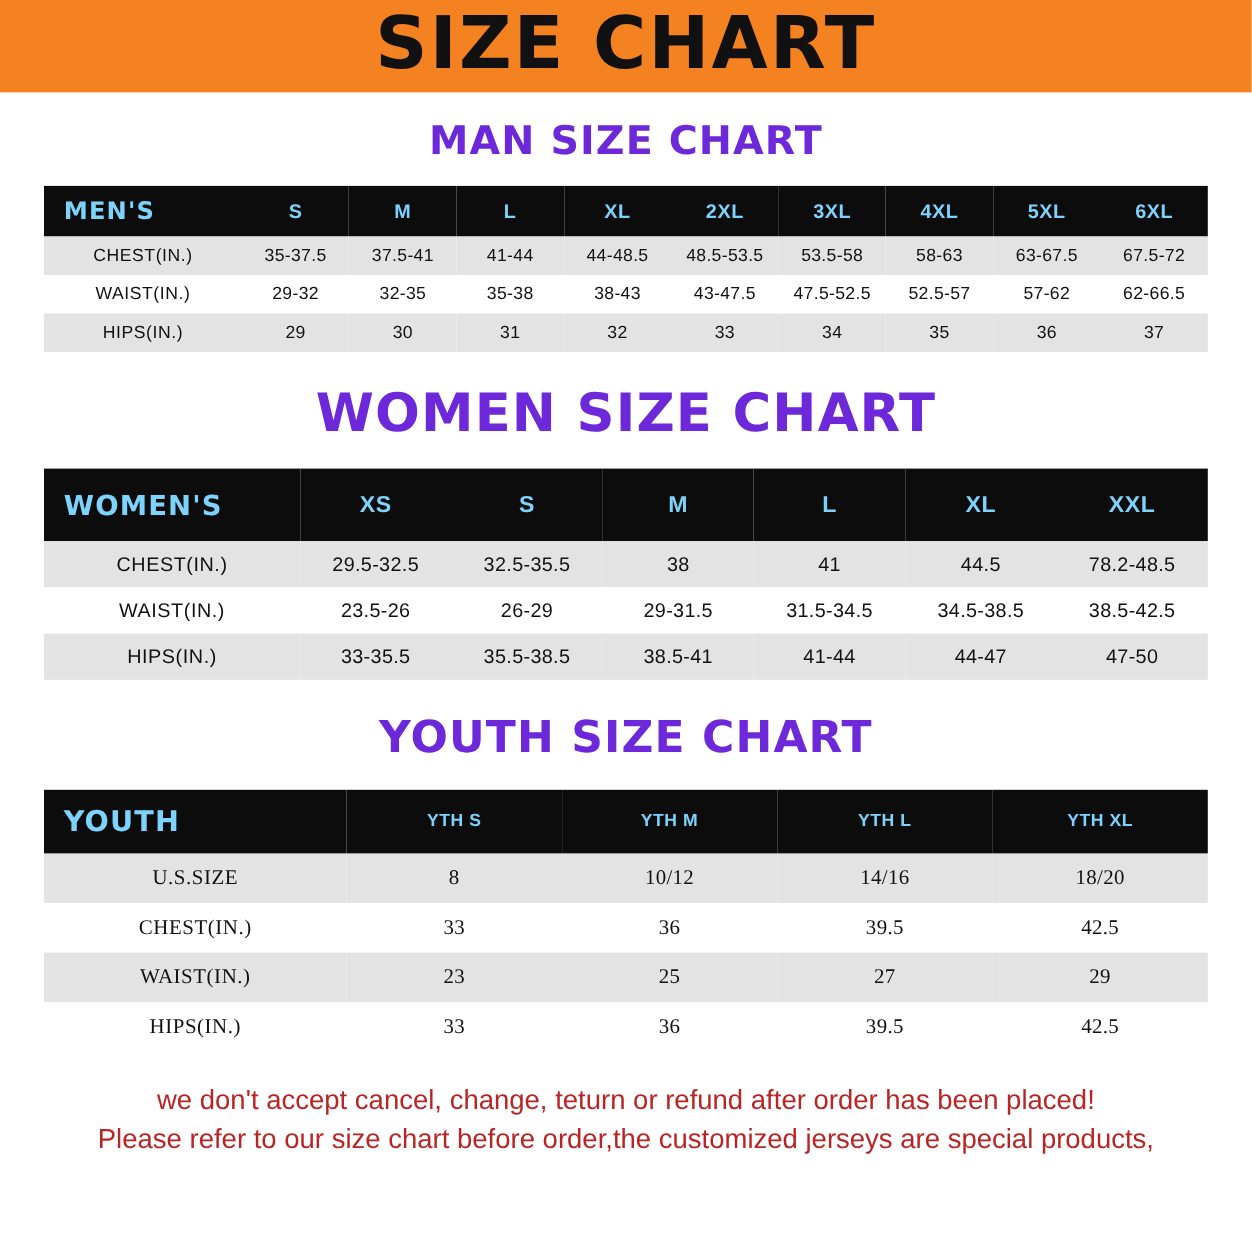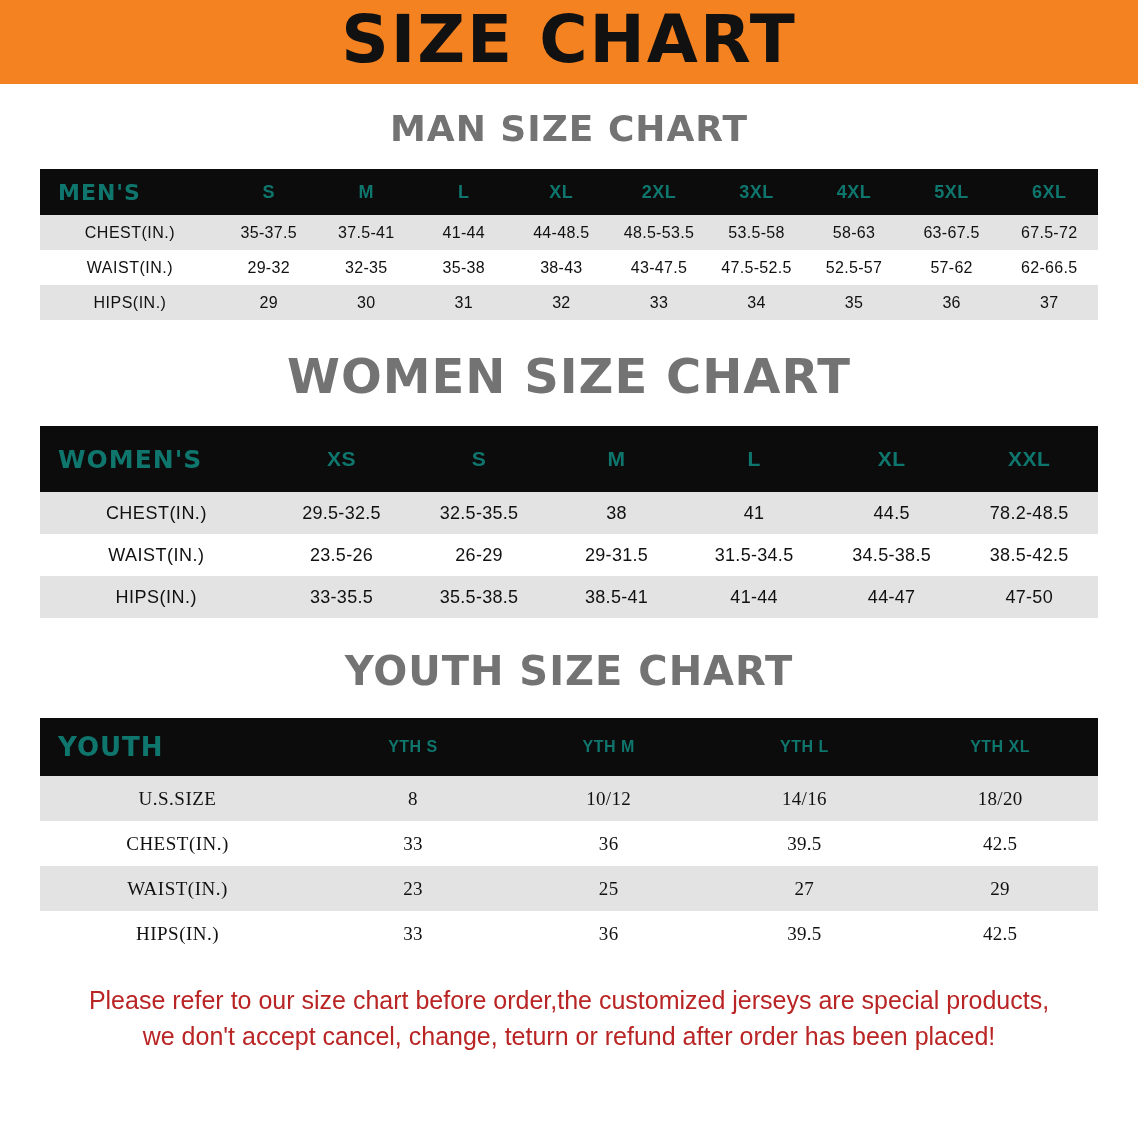--- a/index.html
+++ b/index.html
@@ -39,21 +39,21 @@
     color: #111111;
     line-height: 1;
     margin-top: -4px;
   }
 
   
   .section-title {
     text-align: center;
     font-family: "DejaVu Sans", sans-serif;
     font-weight: bold;
-    color: #737373;
+    color: #6d28d9;
   }
   .title-man {
     font-size: 36px;
     margin-top: 24px;
     margin-bottom: 20px;
     letter-spacing: 1px;
   }
   .title-women {
     font-size: 48px;
     margin-top: 28px;
@@ -82,21 +82,21 @@
     font-family: "Liberation Sans", sans-serif;
     color: #111111;
     padding: 0;
     border: 0;
   }
   
   table.size-table thead tr {
     background: #0c0c0c;
   }
   table.size-table thead th {
-    color: #0f766e;
+    color: #7dd3fc;
     font-size: 19px;
     height: 46px;
     font-weight: bold;
     letter-spacing: 0.5px;
   }
   table.size-table thead th.corner {
     text-align: left;
     padding-left: 18px;
     font-family: "DejaVu Sans", sans-serif;
     font-size: 23px;
@@ -325,17 +325,17 @@
           <td>33</td>
           <td>36</td>
           <td>39.5</td>
           <td>42.5</td>
         </tr>
       </tbody>
     </table>
   </div>
 
   <div class="note">
+    <span>we don't accept cancel, change, teturn or refund after order has been placed!</span>
     <span>Please refer to our size chart before order,the customized jerseys are special products,</span>
-    <span>we don't accept cancel, change, teturn or refund after order has been placed!</span>
   </div>
 
 </div>
 
 </body></html>

